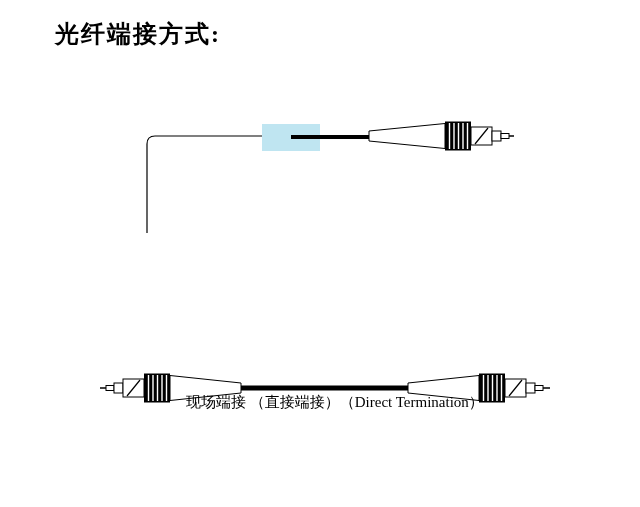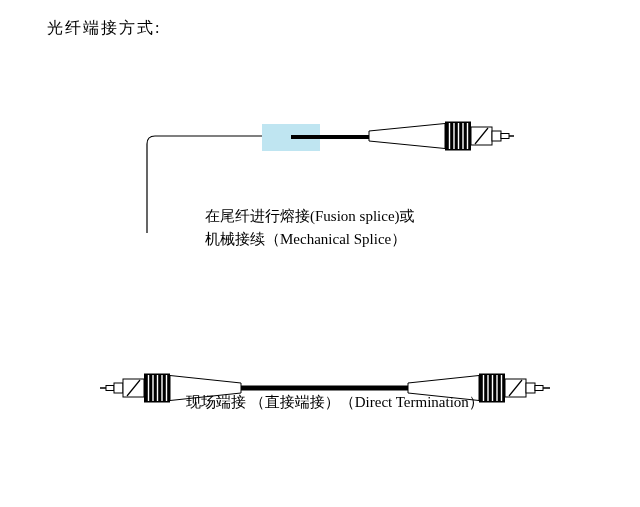--- a/index.html
+++ b/index.html
@@ -11,24 +11,24 @@
     position: relative;
     width: 640px;
     height: 507px;
     background: #ffffff;
     overflow: hidden;
     color: #000000;
     font-family: "Liberation Serif", "DejaVu Serif", serif;
   }
   .title {
     position: absolute;
-    left: 47px;
+    left: 55px;
     top: 18px;
-    font-size: 16px;
-    font-weight: normal;
+    font-size: 24px;
+    font-weight: bold;
     letter-spacing: 2px;
     white-space: nowrap;
   }
   .caption {
     position: absolute;
     font-size: 15px;
     white-space: nowrap;
   }
   .caption-top {
     left: 205px;
@@ -127,20 +127,16 @@
           <rect x="505" y="379" width="21" height="18" fill="#ffffff" stroke="#000000" stroke-width="1"></rect>
           <line x1="509" y1="396" x2="522" y2="380" stroke="#000000" stroke-width="1.2"></line>
         </g>
         <rect x="526" y="383" width="9" height="10" fill="#ffffff" stroke="#000000" stroke-width="1"></rect>
         <rect x="535" y="385.5" width="8" height="5" fill="#ffffff" stroke="#000000" stroke-width="1"></rect>
         <line x1="543" y1="388" x2="550" y2="388" stroke="#000000" stroke-width="1.5"></line>
       </g>
     </g>
   </svg>
 
-  <div class="caption caption-top">
-    <div>在尾纤进行熔接(Fusion splice)或</div>
-    <div>机械接续（Mechanical Splice）</div>
-  </div>
 
   <div class="caption caption-bottom">现场端接 （直接端接）（Direct Termination）</div>
 
 </div>
 
 </body></html>

